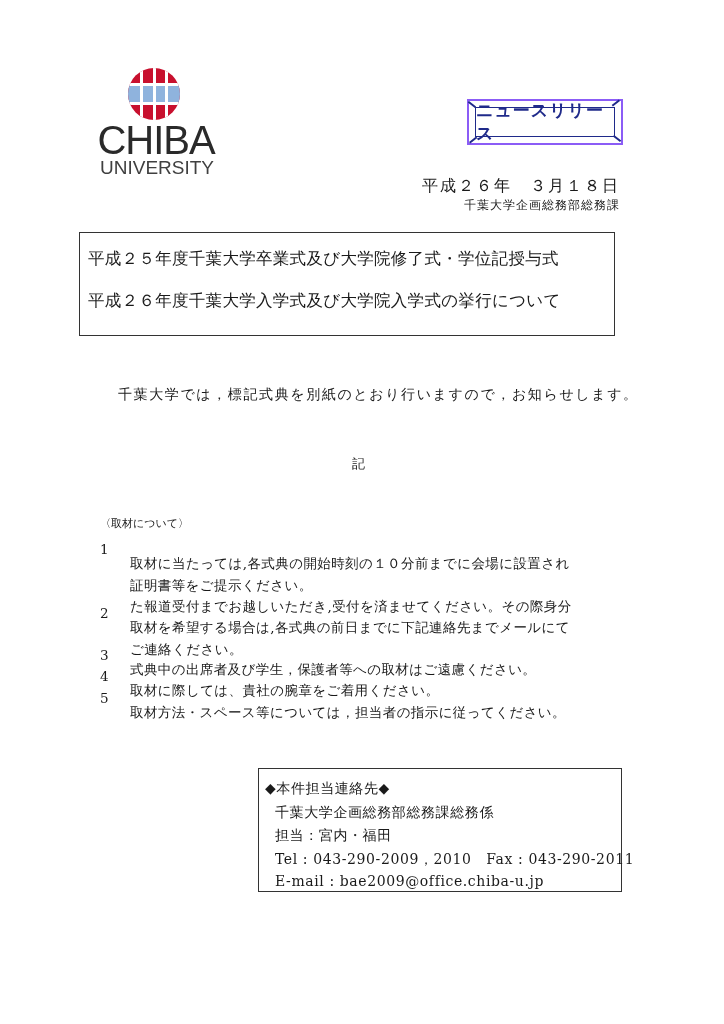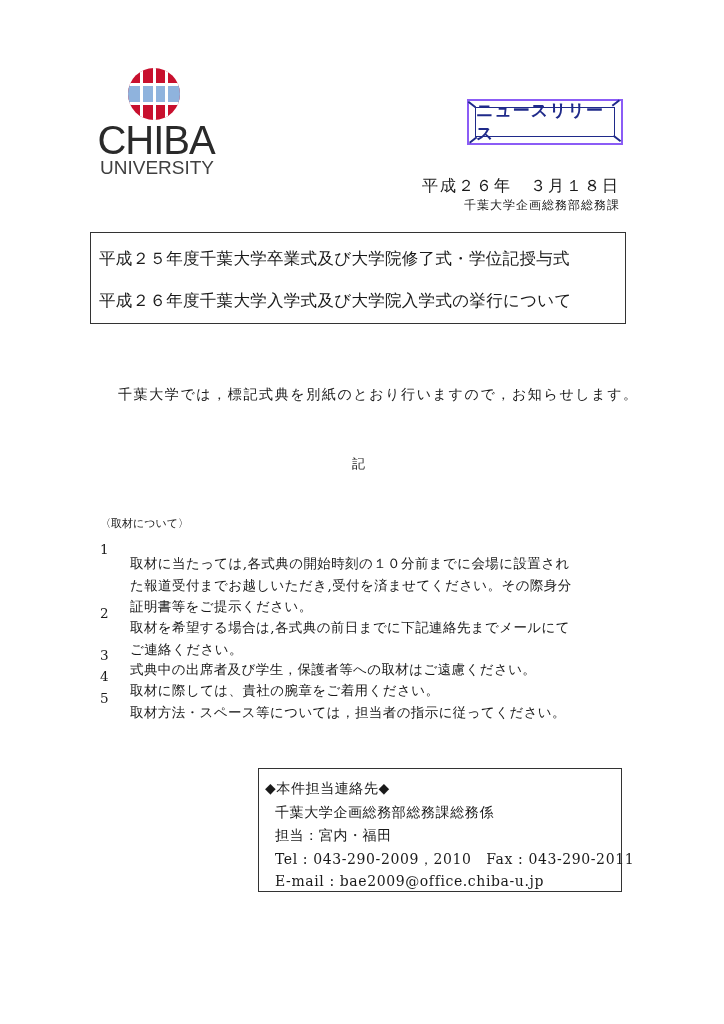--- a/index.html
+++ b/index.html
@@ -27,21 +27,21 @@
   .news-inner { position: absolute; left: 6px; top: 6px; right: 6px; bottom: 6px;
                 border: 1.5px solid #1f2a8a; display: flex; align-items: center; justify-content: center; }
   .news-corner { position: absolute; width: 9px; height: 1.5px; background: #1f2a8a; transform-origin: 0 0; }
   .news-text { font-family: "DejaVu Sans", "Liberation Sans", sans-serif; font-size: 17px;
                color: #1f2a8a; font-weight: bold; letter-spacing: 1px; }
 
   .date { right: 104px; top: 176px; font-size: 16px; letter-spacing: 2px; text-align: right; }
   .dept { right: 104px; top: 197px; font-size: 12px; letter-spacing: 1px; text-align: center; }
 
   
-  .titlebox { left: 90px; top: 232px; width: 536px; height: 92px; border: 1px solid #333;
+  .titlebox { left: 79px; top: 232px; width: 536px; height: 104px; border: 1px solid #333;
               box-sizing: border-box; font-family: Liberation Sans, sans-serif; }
   .title-line { position: absolute; left: 8px; font-size: 16.5px; letter-spacing: 0.3px; white-space: nowrap; }
 
   .intro { left: 118px; top: 386px; font-size: 14px; letter-spacing: 1.6px; white-space: nowrap; }
   .ki { left: 352px; top: 455px; font-size: 13px; }
 
   .section-head { left: 100px; top: 516px; font-size: 11px; }
   .item { position: absolute; left: 100px; font-size: 13.5px; line-height: 21.5px; }
   .item .num { position: absolute; left: 0; top: 0; width: 20px; }
   .item .txt { position: absolute; left: 30px; top: 14px; width: 500px; letter-spacing: 0.4px; }
@@ -87,22 +87,22 @@
 
 <div class="abs intro">千葉大学では，標記式典を別紙のとおり行いますので，お知らせします。</div>
 <div class="abs ki">記</div>
 
 <div class="abs section-head">〈取材について〉</div>
 
 <div class="item" style="top:539px;">
   <span class="num">1</span>
   <div class="txt">
     <div>取材に当たっては,各式典の開始時刻の１０分前までに会場に設置され</div>
+    <div>証明書等をご提示ください。</div>
     <div>た報道受付までお越しいただき,受付を済ませてください。その際身分</div>
-    <div>証明書等をご提示ください。</div>
   </div>
 </div>
 <div class="item" style="top:603px;">
   <span class="num">2</span>
   <div class="txt">
     <div>取材を希望する場合は,各式典の前日までに下記連絡先までメールにて</div>
     <div>ご連絡ください。</div>
   </div>
 </div>
 <div class="item" style="top:645px;">

